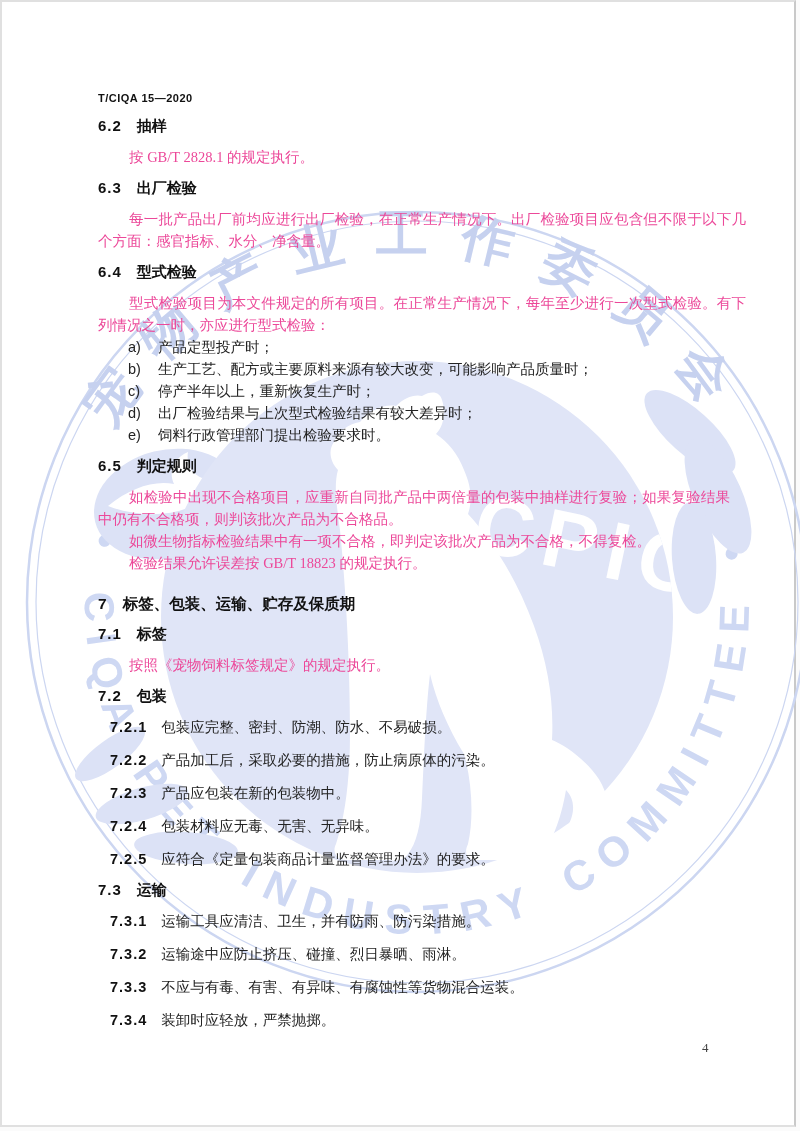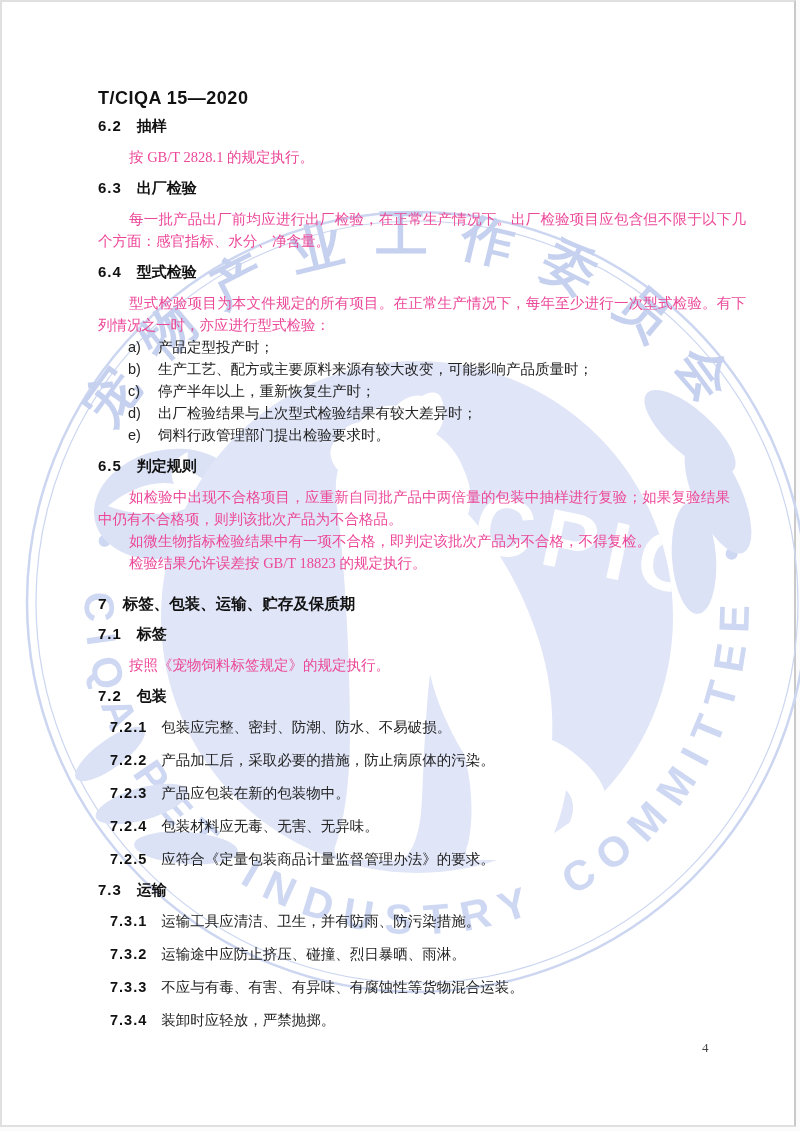--- a/index.html
+++ b/index.html
@@ -45,21 +45,21 @@
     letter-spacing:10px;
     fill:#ffffff;
   }
   
   .content{
     position:absolute;left:96px;top:88px;width:648px;
     z-index:1;color:#1f1f1f;
   }
   .doc-code{
     font-family:"Liberation Sans", sans-serif;
-    font-weight:600;font-size:18px;letter-spacing:.5px;
+    font-weight:600;font-size:11px;letter-spacing:.5px;
     color:#111;height:16px;line-height:16px;
   }
   .h1,.h2{
     font-family:"Liberation Sans", sans-serif;
     font-weight:bold;color:#111;
     font-size:15px;line-height:16px;
     margin:12px 0;
     display:flex;
     align-items:center;
   }

